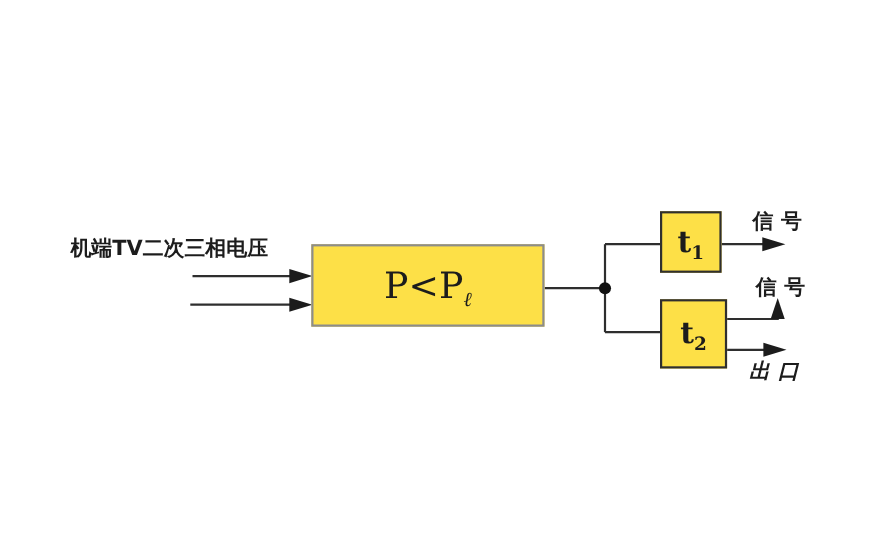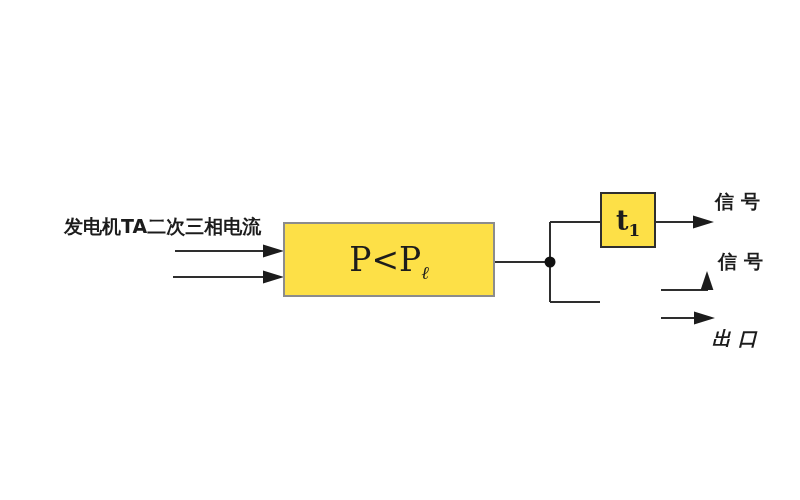--- a/index.html
+++ b/index.html
@@ -17,21 +17,21 @@
   }
   .abs { position: absolute; }
   .cjk-label {
     font-family: "DejaVu Sans", sans-serif;
     font-weight: bold;
     font-size: 19px;
     color: #1c1c1c;
     white-space: nowrap;
     line-height: 1.1;
   }
-  .cjk-spread { letter-spacing: 7px; margin-left: 31px; }
+  .cjk-spread { letter-spacing: 7px; }
   .box {
     position: absolute;
     background: #fde047;
     display: flex;
     align-items: center;
     justify-content: center;
     box-sizing: border-box;
   }
   .comparator-box {
     left: 283px; top: 222px;
@@ -92,28 +92,31 @@
     <line class="wire" x1="656" y1="222" x2="696" y2="222"></line>
     <polygon class="arrowhead" points="714,222 693,215.6 693,228.4"></polygon>
 
     <polyline class="wire" points="661,290 707,290 707,289"></polyline>
     <polygon class="arrowhead" points="707,271 700.6,290 713.4,290"></polygon>
 
     <line class="wire" x1="661" y1="318" x2="697" y2="318"></line>
     <polygon class="arrowhead" points="715,318 694,311.6 694,324.4"></polygon>
   </svg>
 
-  <div class="abs cjk-label" style="left:64px; top:216px;">发电机TA二次三相电流</div>
+  <div class="abs cjk-label" style="left:64px; top:216px;">机端TV二次三相电压</div>
 
   <div class="box comparator-box">
     <span class="comparator-text"><span>P&lt;P</span><sub>ℓ</sub></span>
   </div>
 
   <div class="box timer-box timer1-box">
     <span class="timer-text"><span>t</span><sub>1</sub></span>
   </div>
 
+  <div class="box timer-box timer2-box">
+    <span class="timer-text"><span>t</span><sub>2</sub></span>
+  </div>
 
   <div class="abs cjk-label cjk-spread" style="left:684px; top:191px;">信号</div>
   <div class="abs cjk-label cjk-spread" style="left:687px; top:251px;">信号</div>
   <div class="abs cjk-label cjk-spread" style="left:681px; top:328px;font-style:italic;">出口</div>
 
 </div>
 
 </body></html>

